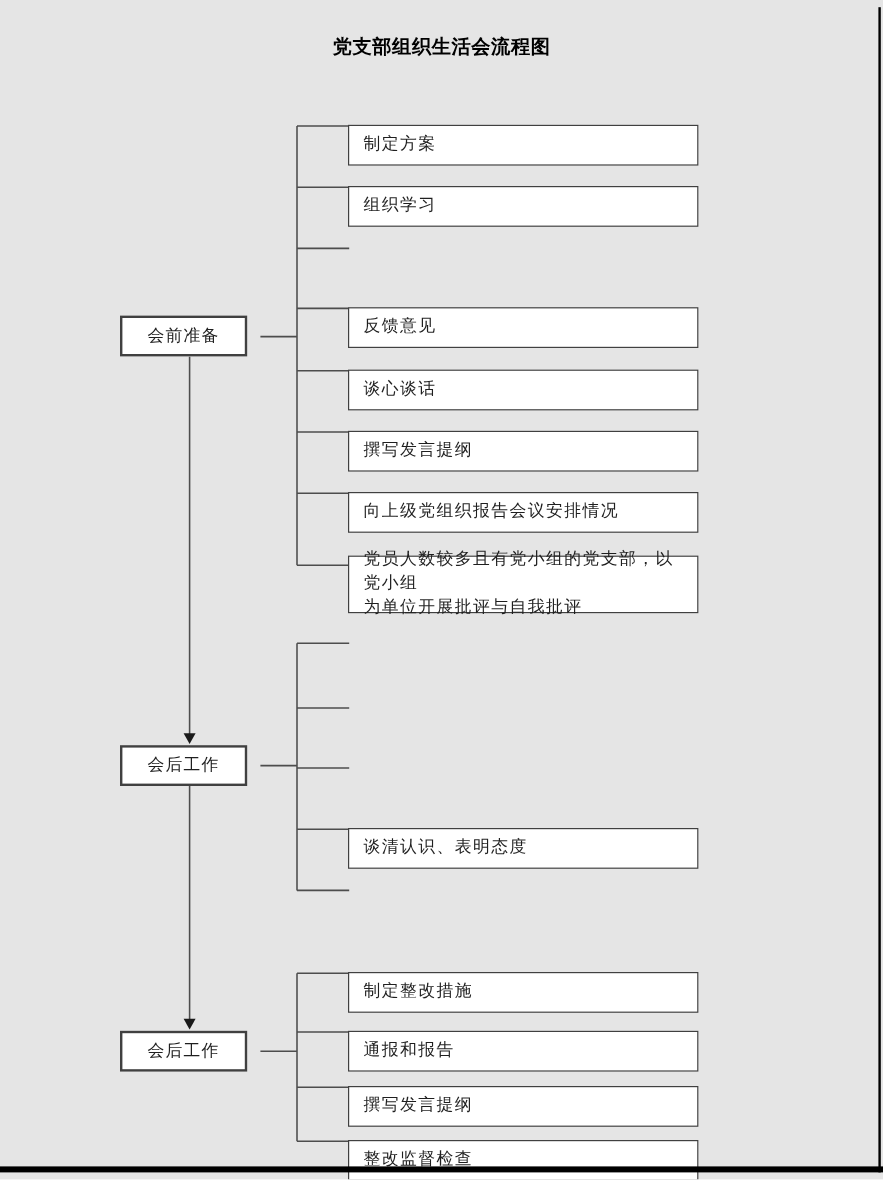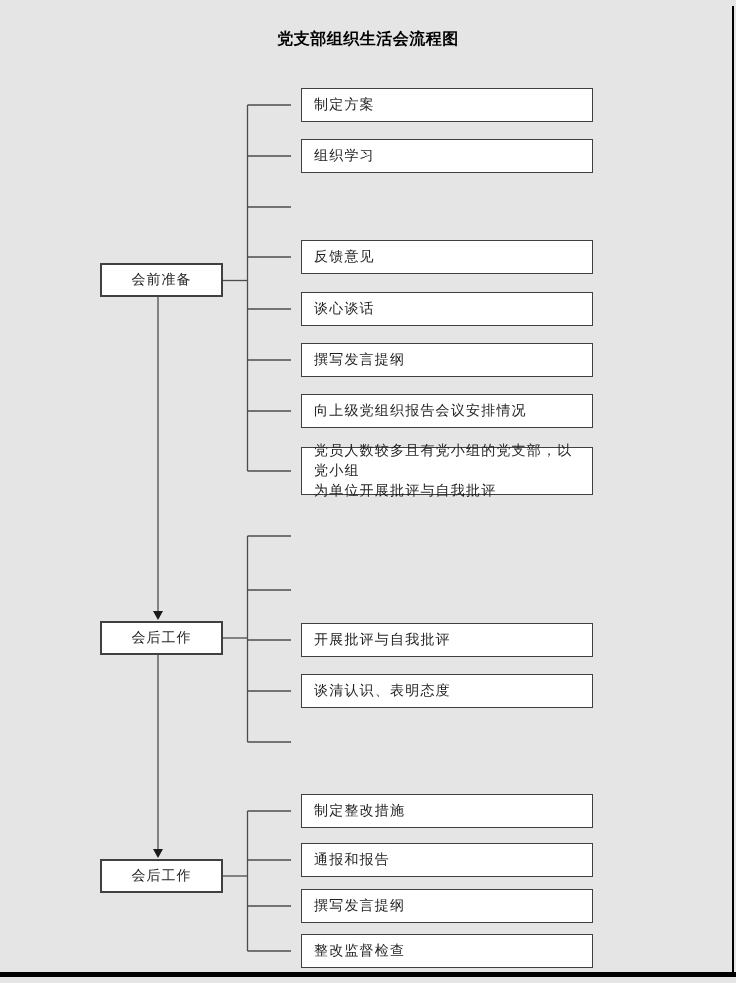--- a/index.html
+++ b/index.html
@@ -26,48 +26,49 @@
   .connectors {
     position: absolute;
     top: 0;
     left: 0;
     width: 736px;
     height: 983px;
   }
   .stage {
     position: absolute;
     left: 100px;
-    width: 123px;
+    width: 106px;
     height: 34px;
     box-sizing: border-box;
     border: 2px solid #404040;
     background: #ffffff;
     display: flex;
     align-items: center;
     justify-content: center;
     font-size: 14px;
     letter-spacing: 1px;
     color: #1f1f1f;
   }
   .step {
     position: absolute;
-    left: 301px;
+    left: 290px;
     width: 292px;
     height: 34px;
     box-sizing: border-box;
     border: 1.6px solid #404040;
     background: #ffffff;
     display: flex;
     align-items: center;
     padding: 0 8px 0 12px;
     font-size: 14px;
     letter-spacing: 1.2px;
     line-height: 20px;
     color: #1f1f1f;
     white-space: pre-wrap;
+    margin-top: 16px;
   }
   .step.tall { height: 48px; }
   .border-right {
     position: absolute;
     left: 732px;
     top: 6px;
     width: 2px;
     height: 971px;
     background: #000000;
   }
@@ -137,21 +138,20 @@
 
   <div class="step" style="top:88px">制定方案</div>
   <div class="step" style="top:139px">组织学习</div>
   <div class="step" style="top:240px">反馈意见</div>
   <div class="step" style="top:292px">谈心谈话</div>
   <div class="step" style="top:343px">撰写发言提纲</div>
   <div class="step" style="top:394px">向上级党组织报告会议安排情况</div>
   <div class="step tall" style="top:447px">党员人数较多且有党小组的党支部，以党小组
 为单位开展批评与自我批评</div>
 
-  <div class="step" style="top:623px">开展批评与自我批评</div>
   <div class="step" style="top:674px">谈清认识、表明态度</div>
 
   <div class="step" style="top:794px">制定整改措施</div>
   <div class="step" style="top:843px">通报和报告</div>
   <div class="step" style="top:889px">撰写发言提纲</div>
   <div class="step" style="top:934px">整改监督检查</div>
 
   <div class="border-right"></div>
   <div class="border-bottom"></div>
 

